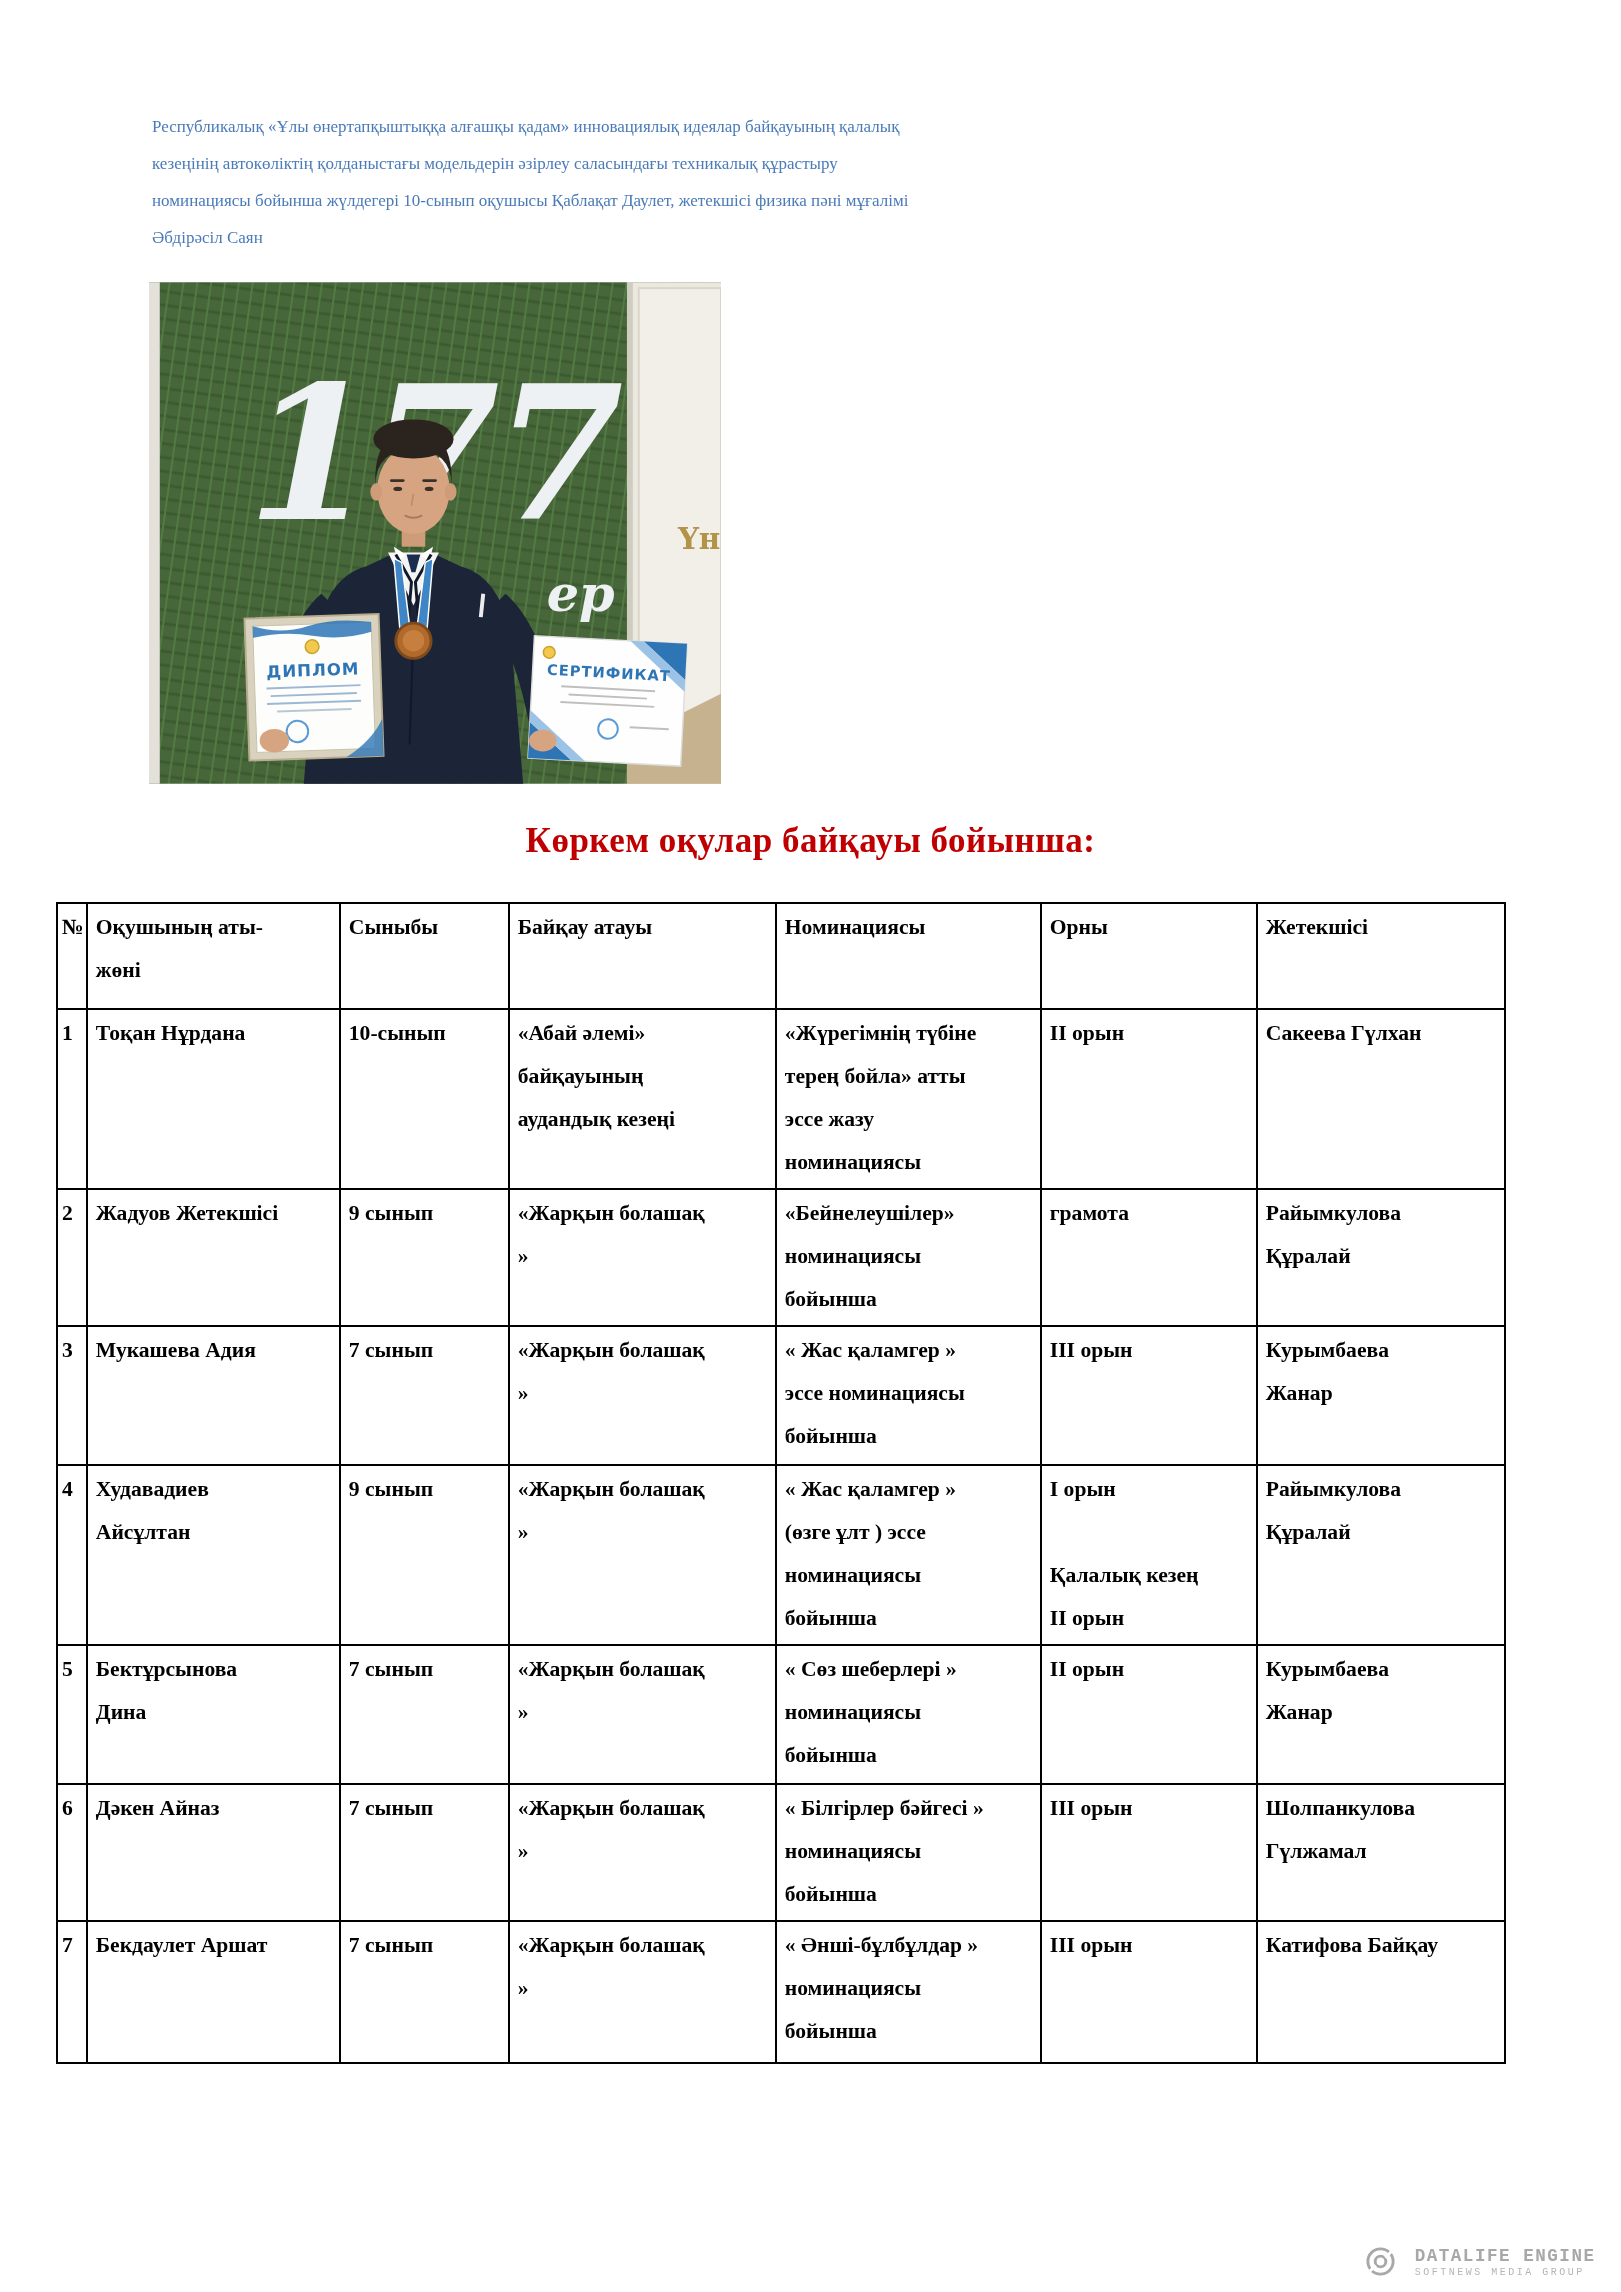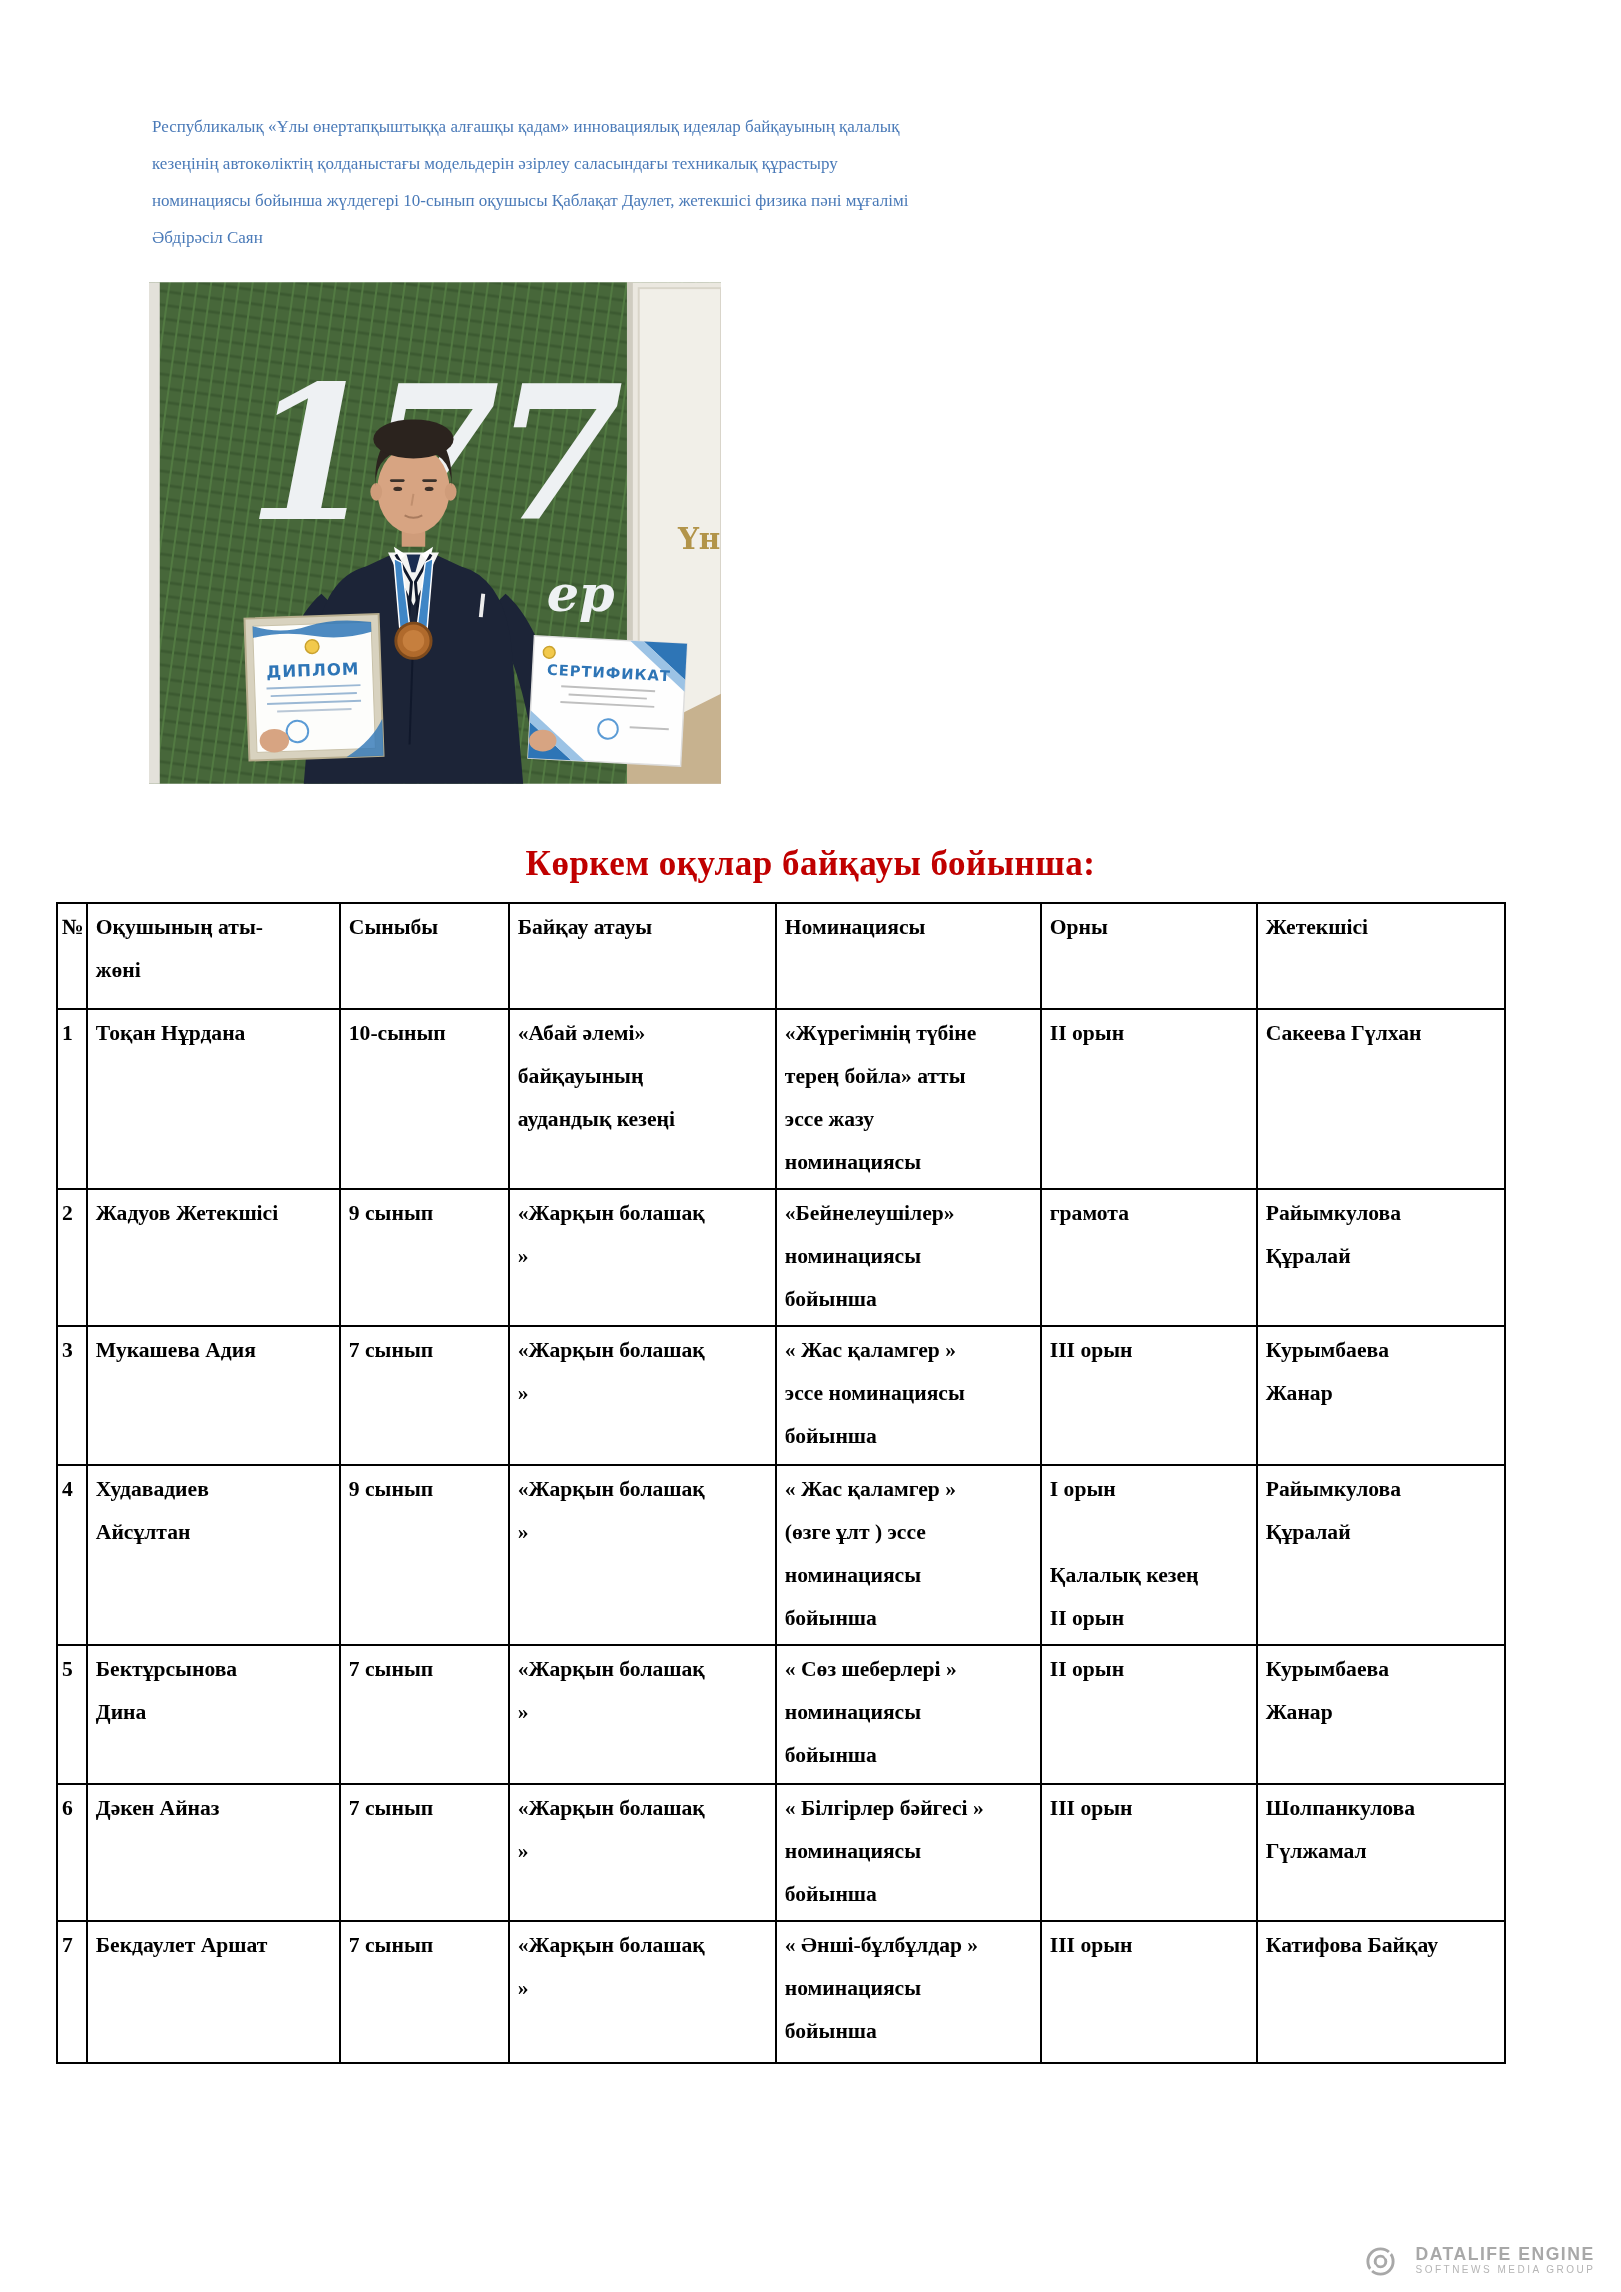--- a/index.html
+++ b/index.html
@@ -12,21 +12,21 @@
     position:absolute;left:152px;top:108px;width:1372px;
     font-size:17px;line-height:37px;color:#4a7ab8;
     white-space:pre-line;
   }
   
   .photo{position:absolute;left:149px;top:282px;width:572px;height:502px;}
   .photo svg{display:block;}
   
   .heading{
     position:absolute;left:0;top:821px;width:1621px;text-align:center;
-    font-size:35px;font-weight:bold;color:#c00000;letter-spacing:0.5px;margin-top:23px;
+    font-size:35px;font-weight:bold;color:#c00000;letter-spacing:0.5px;
   }
   
   .tablewrap{position:absolute;left:56px;top:902px;width:1449px;}
   table{border-collapse:collapse;width:1447px;table-layout:fixed;}
   th,td{
     border:2px solid #000;border-bottom-width:2.9px;
     vertical-align:top;text-align:left;
     font-weight:bold;font-size:21.6px;line-height:43px;
     padding:2px 7.8px 3.9px 7.8px;white-space:pre-line;
     font-family:"Liberation Serif","DejaVu Serif",serif;color:#000;
@@ -39,22 +39,22 @@
   tbody tr:nth-child(1){height:177px;}
   tbody tr:nth-child(2){height:136px;}
   tbody tr:nth-child(3){height:139px;}
   tbody tr:nth-child(4){height:175px;}
   tbody tr:nth-child(5){height:139px;}
   tbody tr:nth-child(6){height:137px;}
   tbody tr:nth-child(7){height:142px;}
   td.num,th.num{padding:2px 3.9px;}
   
   .footer-logo{
-    position:absolute;top:2245px;right:25.5px;display:flex;align-items:flex-start;gap:18px;
-    font-family:Liberation Sans, sans-serif;
+    position:absolute;top:2245px;right:25.5px;display:flex;align-items:flex-end;gap:18px;
+    font-family:Liberation Mono, monospace;
   }
   .footer-texts{display:flex;flex-direction:column;line-height:1.05;}
   .footer-brand{font-size:17.6px;font-weight:bold;letter-spacing:1.5px;color:#a8a8a8;}
   .footer-sub{font-size:10px;letter-spacing:2.5px;color:#b5b5b5;margin-top:2px;}
 </style>
 </head>
 <body>
 
 <div class="intro" style="color: rgb(74, 122, 184);">Республикалық «Ұлы өнертапқыштыққа алғашқы қадам» инновациялық идеялар байқауының қалалық
 кезеңінің автокөліктің қолданыстағы модельдерін әзірлеу саласындағы техникалық құрастыру

